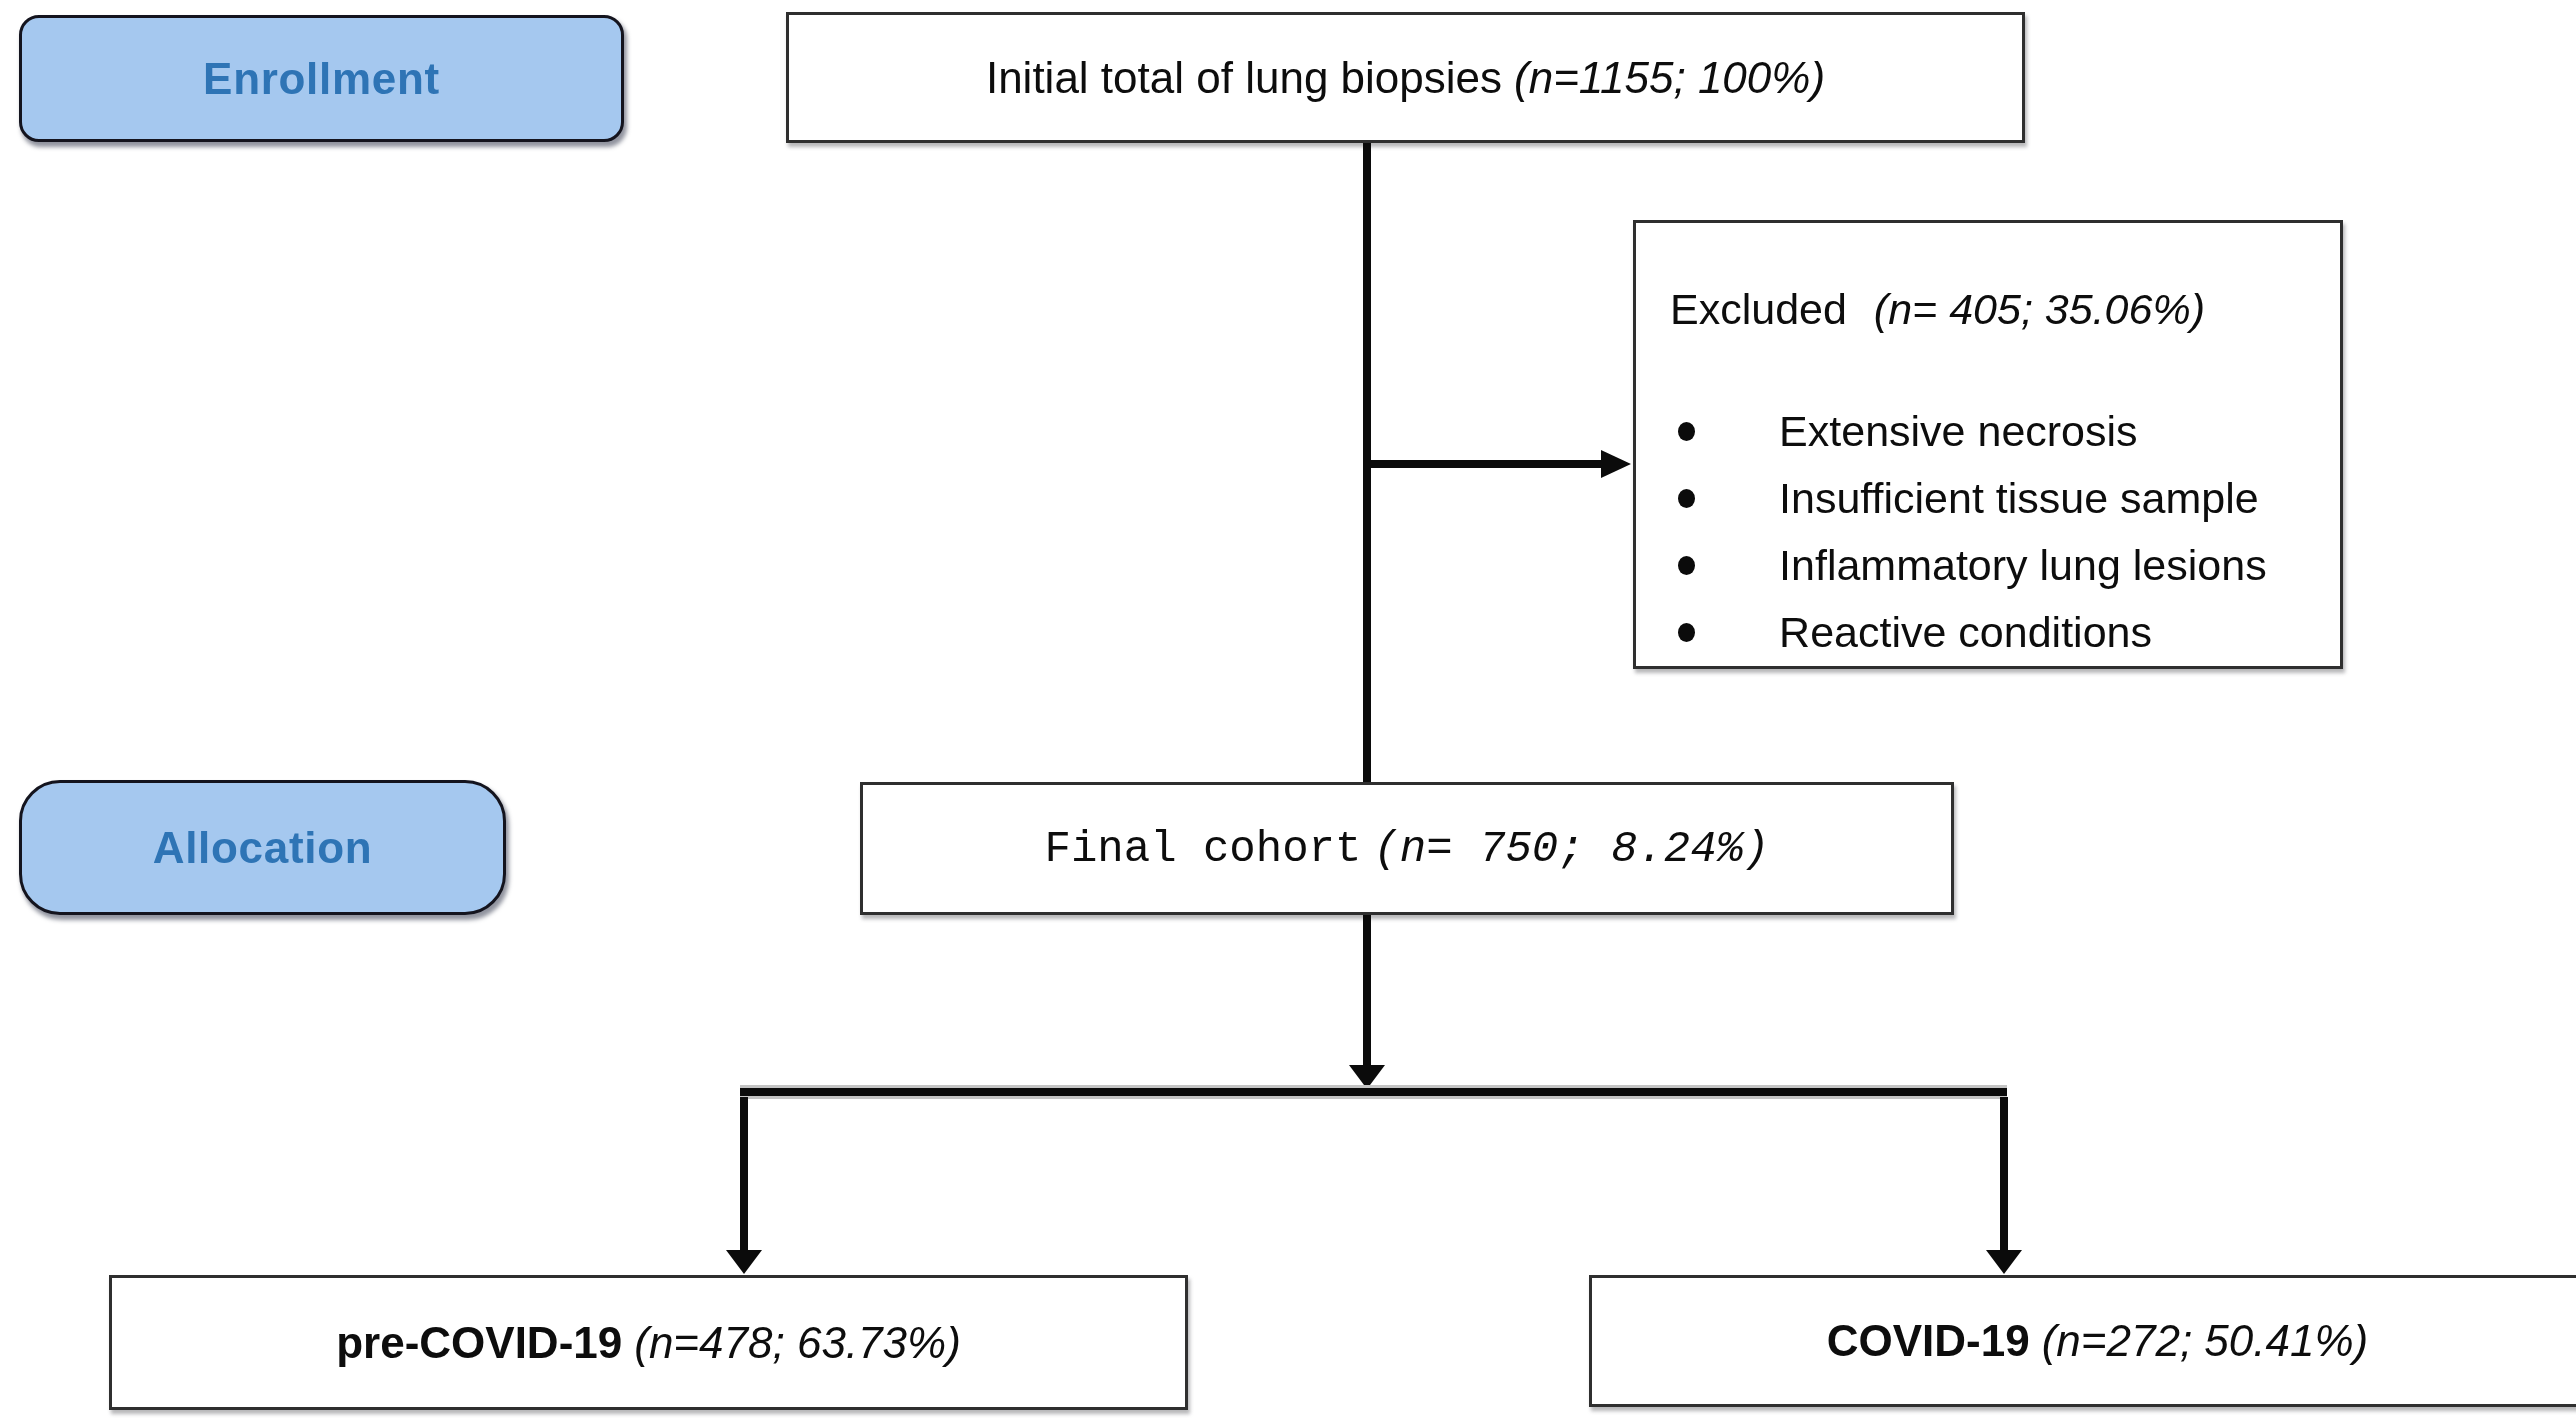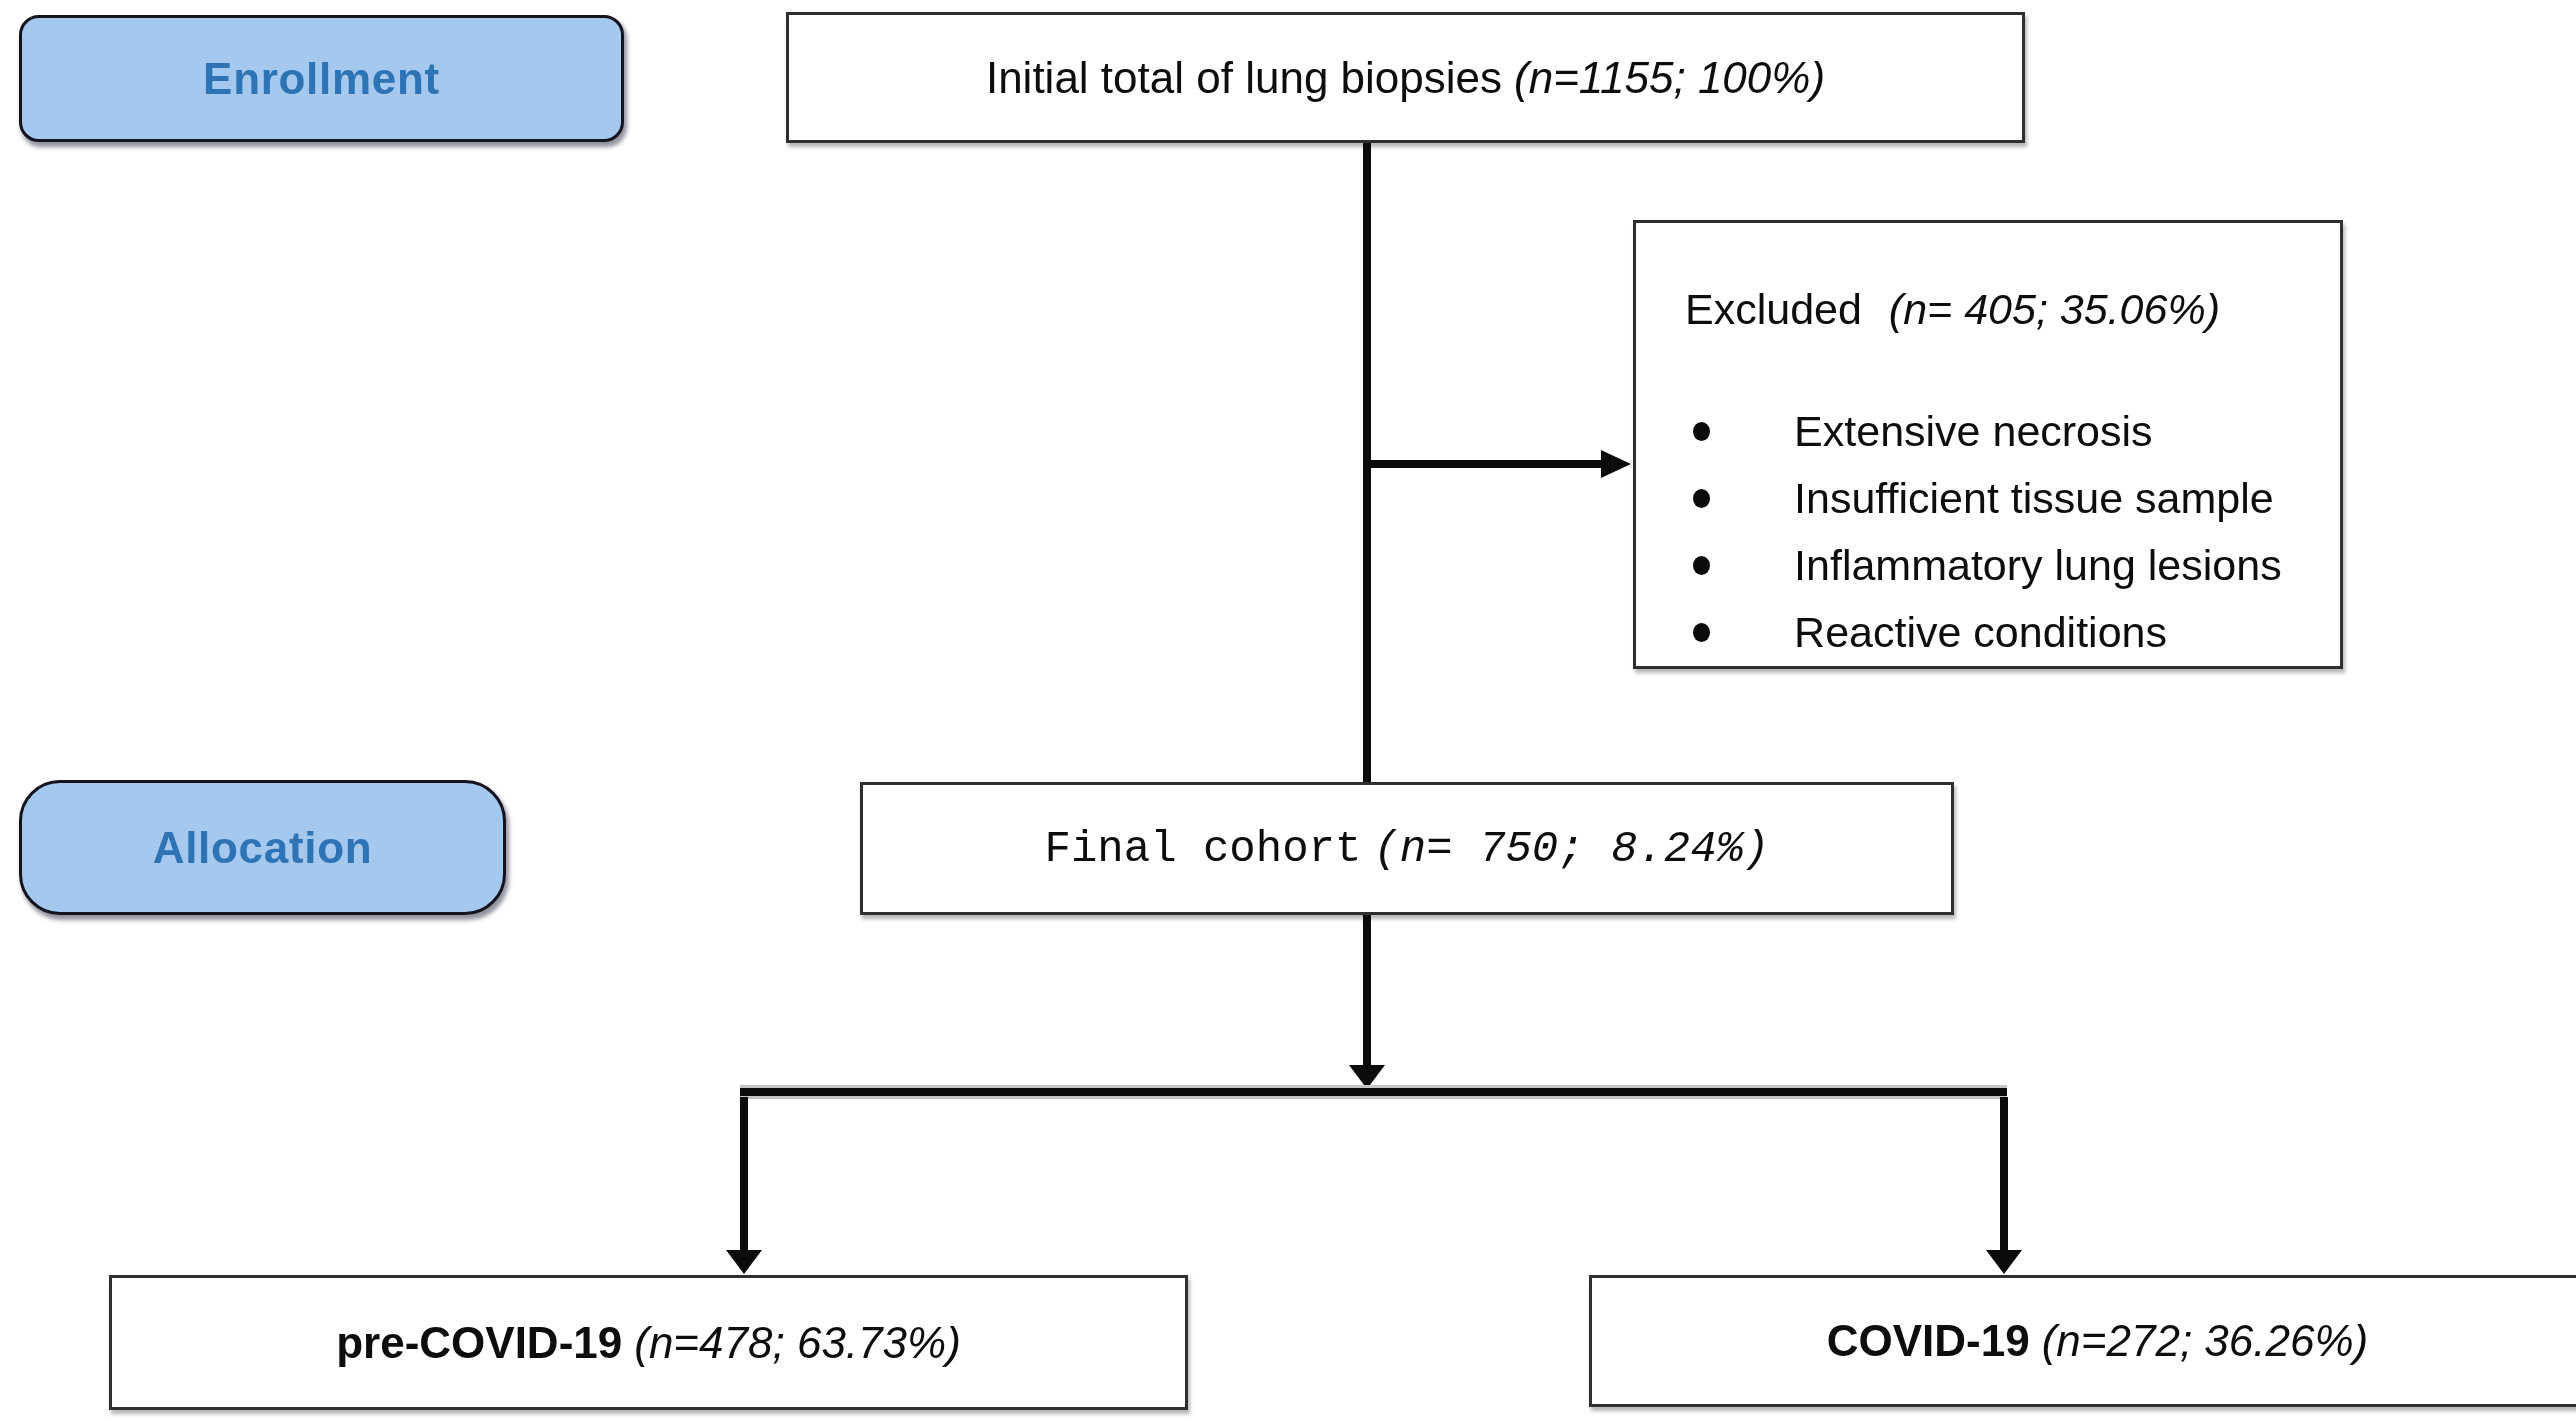--- a/index.html
+++ b/index.html
@@ -89,21 +89,21 @@
 
   <div class="stage-box" style="left:19px;top:780px;width:487px;height:135px;">
     <span class="stage-label">Allocation</span>
   </div>
 
   <div class="node-box" style="left:745px;top:12px;width:1239px;height:131px;">
     <span class="name">Initial total of lung biopsies</span>
     <span class="stat">(n=1155; 100%)</span>
   </div>
 
-  <div class="excluded-box" style="left:1633px;top:220px;width:710px;height:449px;padding-left:15px;">
+  <div class="excluded-box" style="left:1633px;top:220px;width:710px;height:449px;">
     <div class="excluded-inner">
       <div class="excluded-title">
         <span>Excluded</span>
         <span class="stat">(n= 405; 35.06%)</span>
       </div>
       <ul class="excluded-list">
         <li>
           <span class="bullet-dot"></span>
           <span>Extensive necrosis</span>
         </li>
@@ -128,21 +128,21 @@
     <span class="stat">(n= 750; 8.24%)</span>
   </div>
 
   <div class="node-box" style="left:68px;top:1275px;width:1079px;height:135px;">
     <span class="name bold">pre-COVID-19</span>
     <span class="stat">(n=478; 63.73%)</span>
   </div>
 
   <div class="node-box" style="left:1548px;top:1275px;width:1017px;height:132px;">
     <span class="name bold">COVID-19</span>
-    <span class="stat">(n=272; 36.26%)</span>
+    <span class="stat">(n=272; 50.41%)</span>
   </div>
 
   <div class="line" style="left:1363px;top:143px;width:8.1px;height:639px;"></div>
 
   <div class="line" style="left:1366px;top:460px;width:238px;height:8.1px;"></div>
   <div class="arrow-right" style="left:1601px;top:450px;"></div>
 
   <div class="line" style="left:1363px;top:915px;width:8.1px;height:154px;"></div>
   <div class="arrow-down" style="left:1349px;top:1065px;"></div>
 

